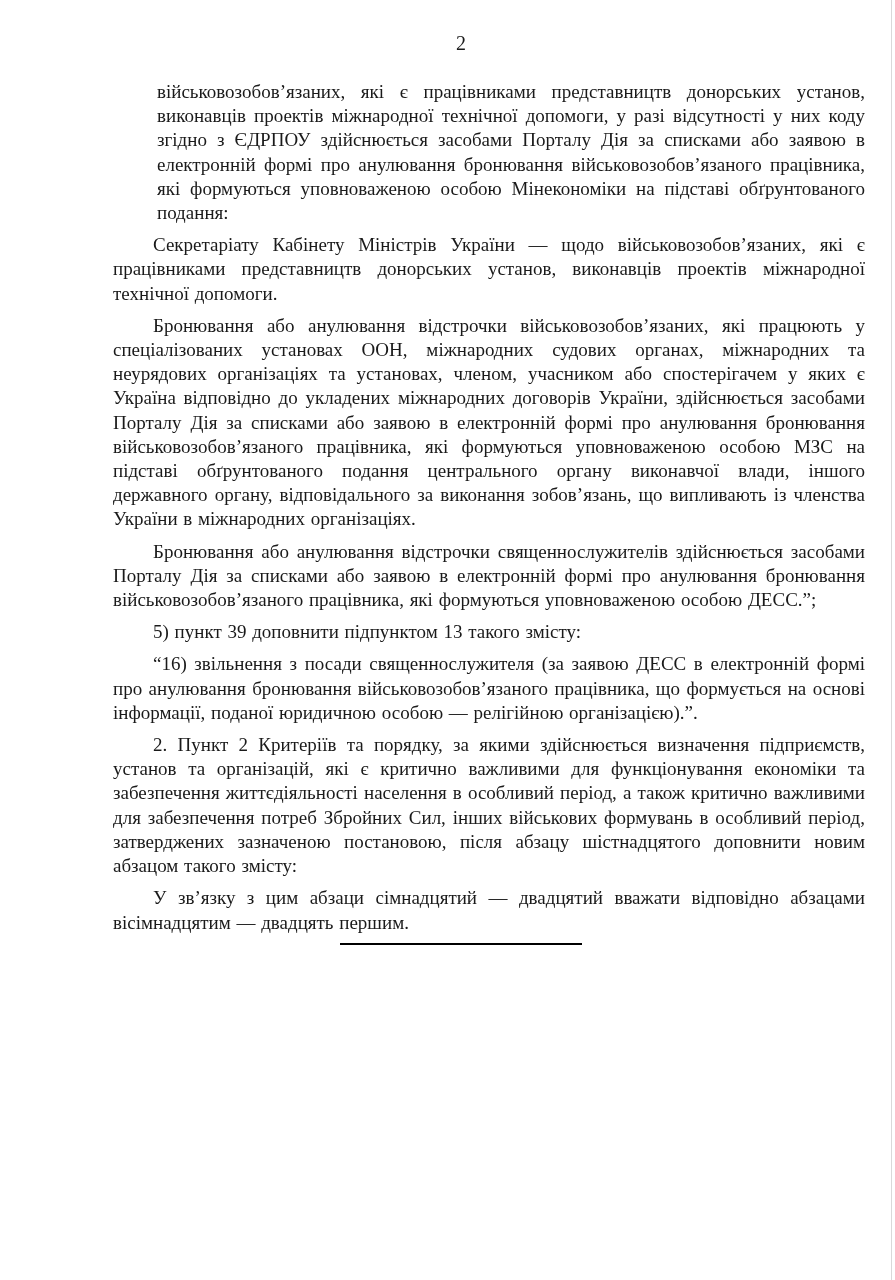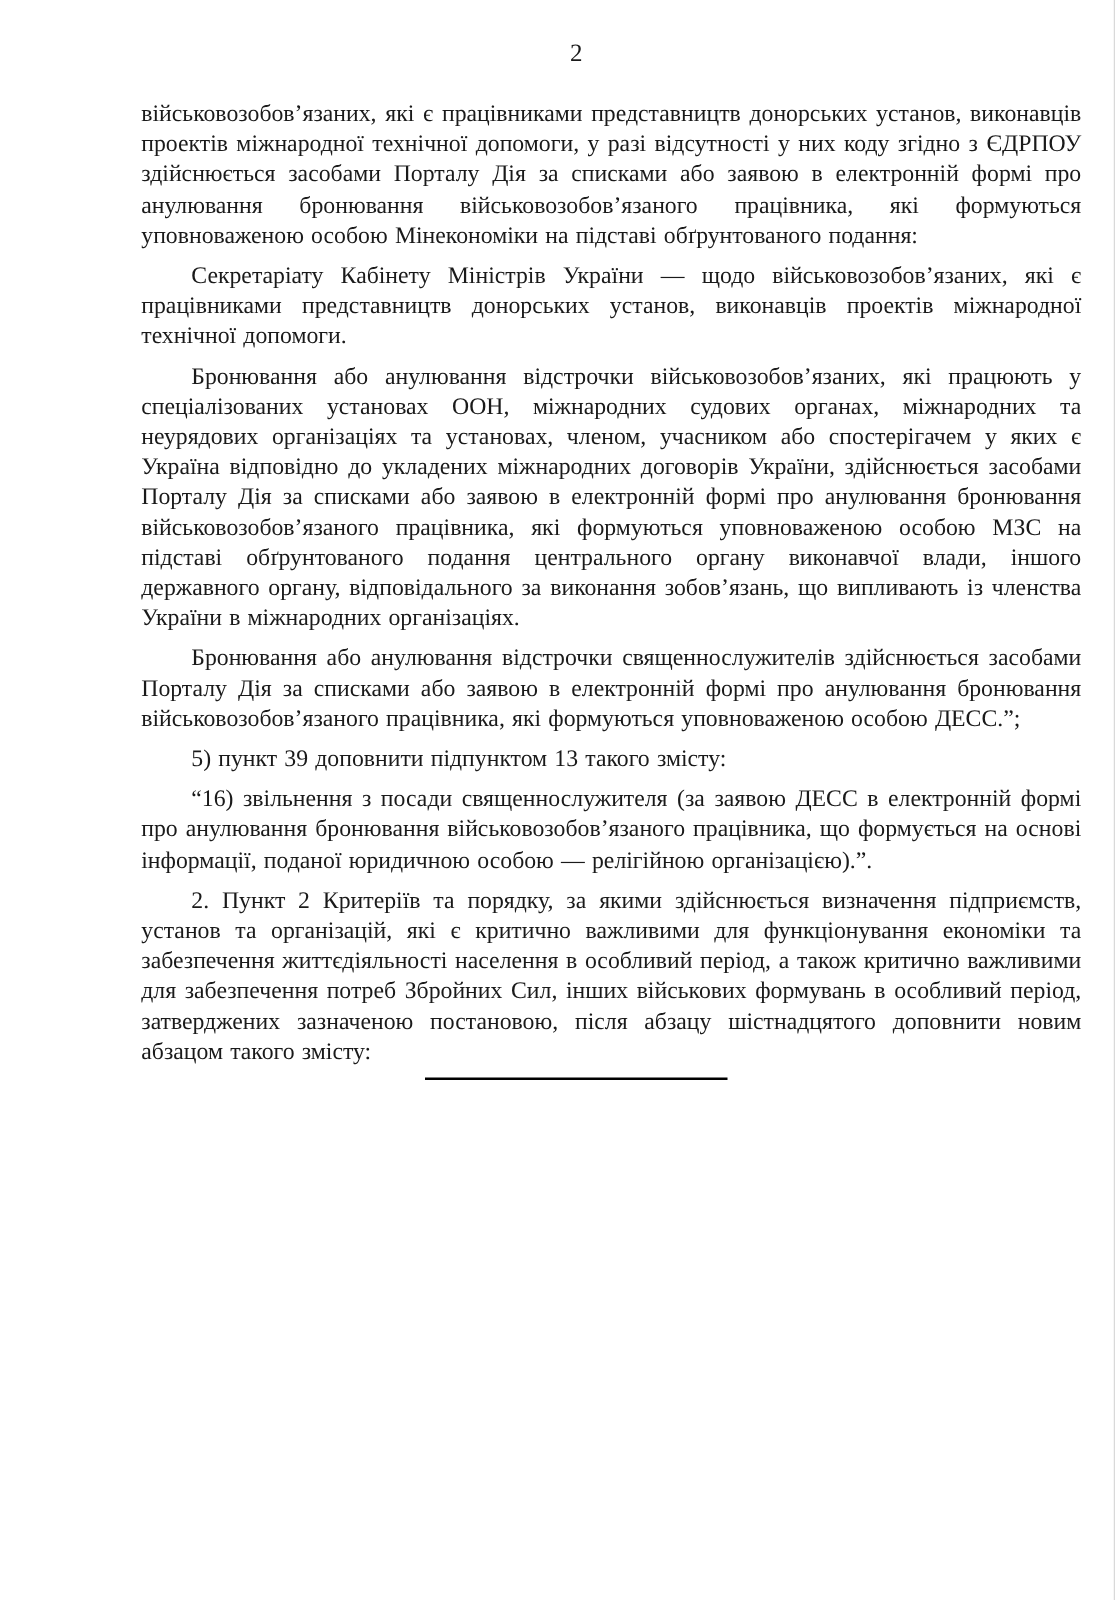--- a/index.html
+++ b/index.html
@@ -46,20 +46,21 @@
   p.para {
     margin: 0 0 8px 0;
     font-size: 19px;
     line-height: 24.2px;
     text-align: justify;
     text-indent: 40px;
     word-spacing: 1px;
   }
   p.para.continuation {
     text-indent: 0;
+    margin-left: 44px;
   }
   .separator {
     position: relative;
     left: -28px;
     width: 242px;
     height: 0;
     border-top: 2px solid #000000;
     margin: 6px auto 0 auto;
   }
 </style>
@@ -71,16 +72,17 @@
   <div class="content">
     <div class="page-number">2</div>
 
     <p class="para continuation">військовозобов’язаних, які є працівниками представництв донорських установ, виконавців проектів міжнародної технічної допомоги, у разі відсутності у них коду згідно з ЄДРПОУ здійснюється засобами Порталу Дія за списками або заявою в електронній формі про анулювання бронювання військовозобов’язаного працівника, які формуються уповноваженою особою Мінекономіки на підставі обґрунтованого подання:</p>
     <p class="para">Секретаріату Кабінету Міністрів України — щодо військовозобов’язаних, які є працівниками представництв донорських установ, виконавців проектів міжнародної технічної допомоги.</p>
     <p class="para">Бронювання або анулювання відстрочки військовозобов’язаних, які працюють у спеціалізованих установах ООН, міжнародних судових органах, міжнародних та неурядових організаціях та установах, членом, учасником або спостерігачем у яких є Україна відповідно до укладених міжнародних договорів України, здійснюється засобами Порталу Дія за списками або заявою в електронній формі про анулювання бронювання військовозобов’язаного працівника, які формуються уповноваженою особою МЗС на підставі обґрунтованого подання центрального органу виконавчої влади, іншого державного органу, відповідального за виконання зобов’язань, що випливають із членства України в міжнародних організаціях.</p>
     <p class="para">Бронювання або анулювання відстрочки священнослужителів здійснюється засобами Порталу Дія за списками або заявою в електронній формі про анулювання бронювання військовозобов’язаного працівника, які формуються уповноваженою особою ДЕСС.”;</p>
     <p class="para">5) пункт 39 доповнити підпунктом 13 такого змісту:</p>
     <p class="para">“16) звільнення з посади священнослужителя (за заявою ДЕСС в електронній формі про анулювання бронювання військовозобов’язаного працівника, що формується на основі інформації, поданої юридичною особою — релігійною організацією).”.</p>
     <p class="para">2. Пункт 2 Критеріїв та порядку, за якими здійснюється визначення підприємств, установ та організацій, які є критично важливими для функціонування економіки та забезпечення життєдіяльності населення в особливий період, а також критично важливими для забезпечення потреб Збройних Сил, інших військових формувань в особливий період, затверджених зазначеною постановою, після абзацу шістнадцятого доповнити новим абзацом такого змісту:</p>
+    <p class="para">У зв’язку з цим абзаци сімнадцятий — двадцятий вважати відповідно абзацами вісімнадцятим — двадцять першим.</p>
 
     <div class="separator"></div>
   </div>
 </div>
 
 </body></html>

